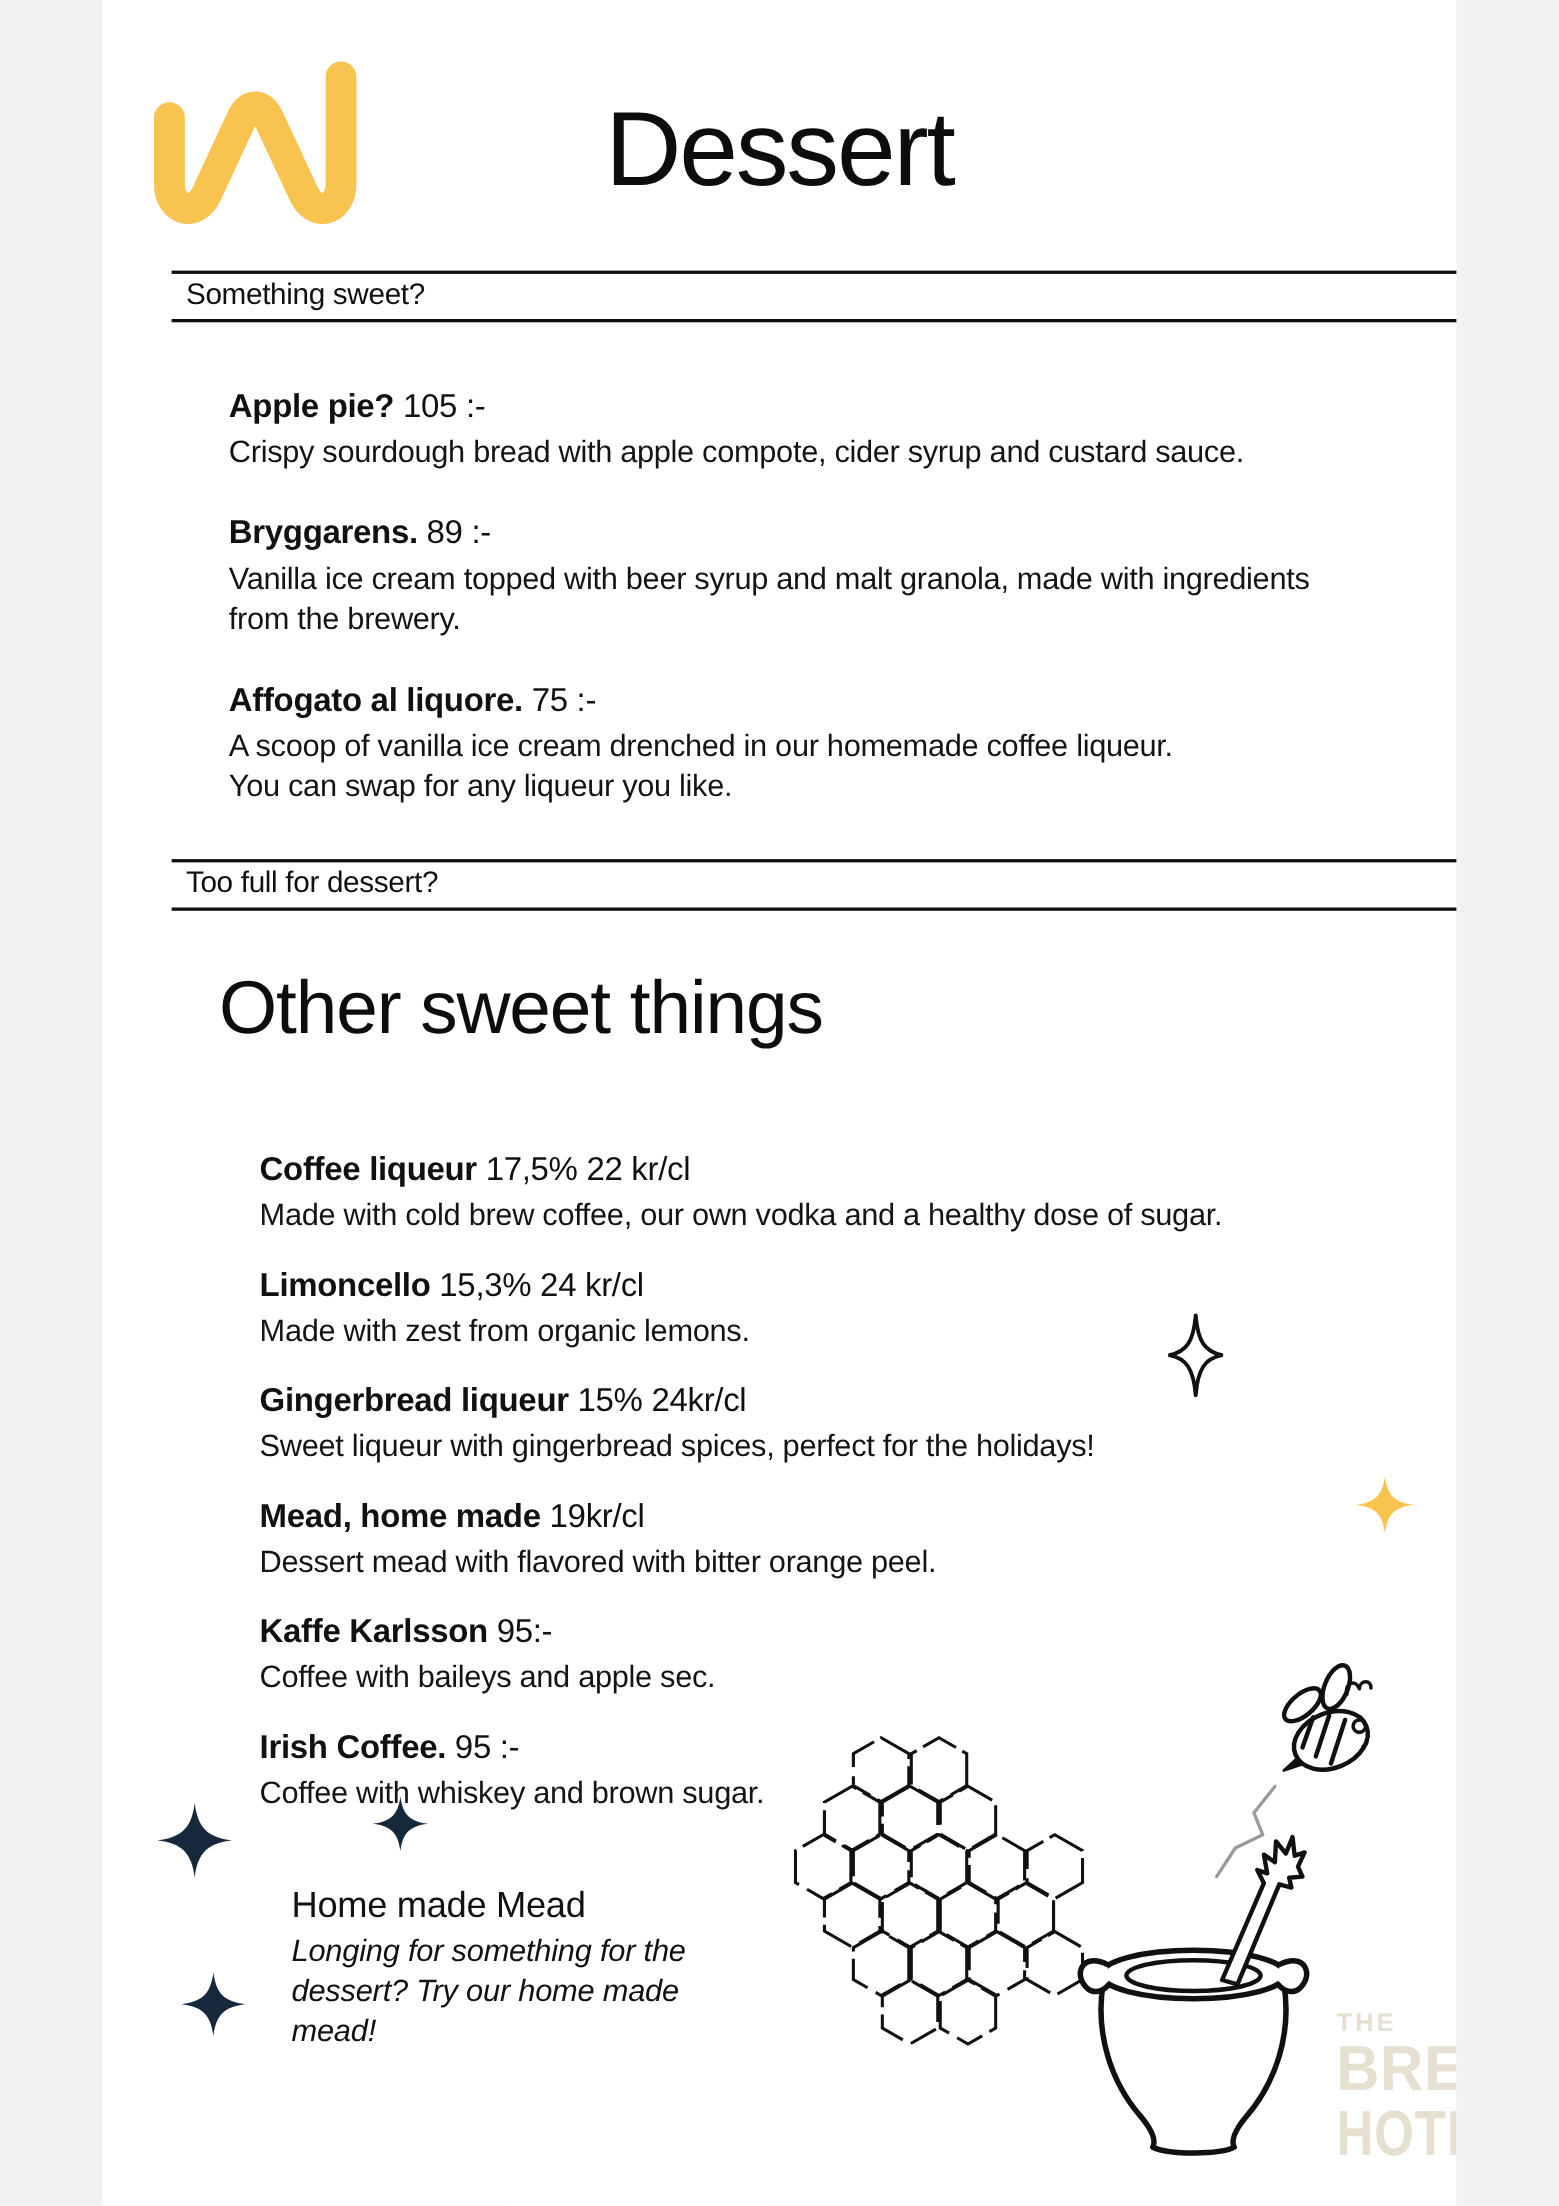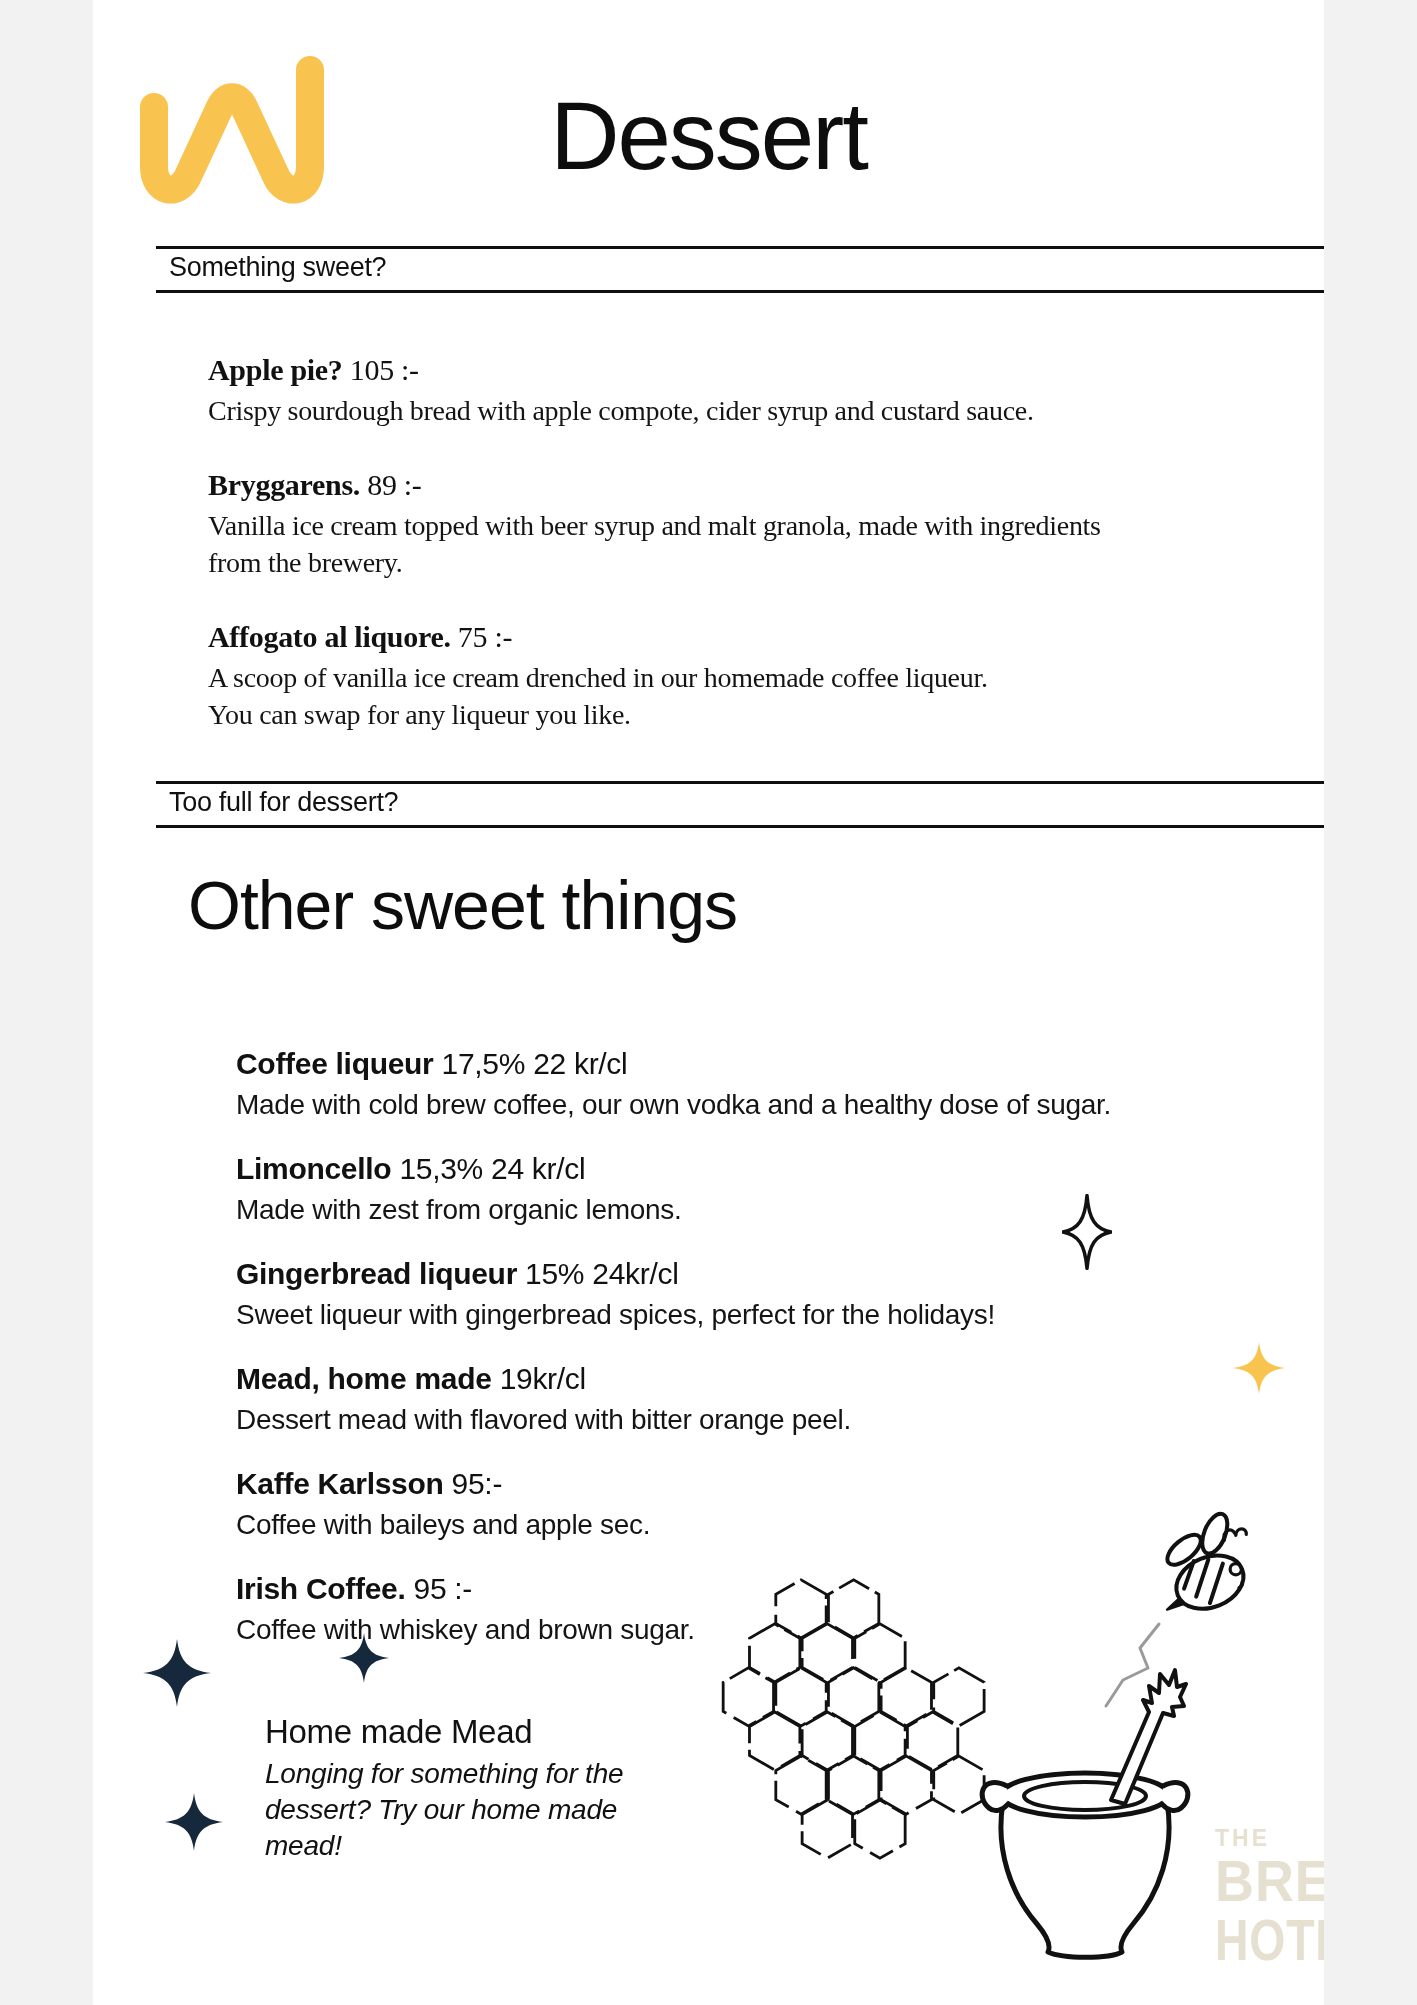--- a/index.html
+++ b/index.html
@@ -18,32 +18,32 @@
   .band{
     position:absolute;left:63px;width:1320px;
     border-top:3px solid #0f0f0f;border-bottom:3px solid #0f0f0f;
     padding:3px 0 7px 13px;box-sizing:border-box;
   }
   .band-text{font-size:27px;letter-spacing:-0.3px;color:#101010;}
   .band1{top:246px;}
   .band2{top:781px;}
   
   .items{position:absolute;}
-  .items1{left:115px;top:350px;font-family:Liberation Serif, serif;}
+  .items1{left:115px;top:350px;}
   .items2{left:143px;top:1044px;}
   .item{margin:0;}
   .items1 .item{margin-bottom:36px;}
   .items2 .item{margin-bottom:26px;}
   .item-title{margin:0 0 2px 0;font-size:30px;line-height:40px;font-weight:400;letter-spacing:-0.3px;white-space:nowrap;}
   .item-name{font-weight:bold;}
   .item-price{font-weight:400;}
   .desc{margin:0;font-size:28px;line-height:37px;letter-spacing:-0.3px;white-space:nowrap;color:#141414;}
   
   .subheading{
-    position:absolute;left:94px;top:866px;margin:1px;
+    position:absolute;left:94px;top:866px;margin:12px;
     font-size:68px;font-weight:400;letter-spacing:-1px;line-height:76px;color:#0d0d0d;
   }
   
   .note{position:absolute;left:172px;top:1712px;}
   .note-title{font-size:33px;line-height:40px;letter-spacing:-0.3px;margin-bottom:4px;}
   .note-line{font-size:28px;line-height:36px;font-style:italic;letter-spacing:-0.2px;white-space:nowrap;}
   
   .footer-logo{position:absolute;left:1122px;top:1826px;color:#E6E0D1;}
   .fl-the{font-size:23px;font-weight:bold;letter-spacing:3px;line-height:24px;}
   .fl-brewery{display:flex;align-items:flex-end;margin-top:8px;font-size:58px;font-weight:bold;line-height:46px;letter-spacing:1px;transform:scaleX(0.93);transform-origin:left bottom;}

